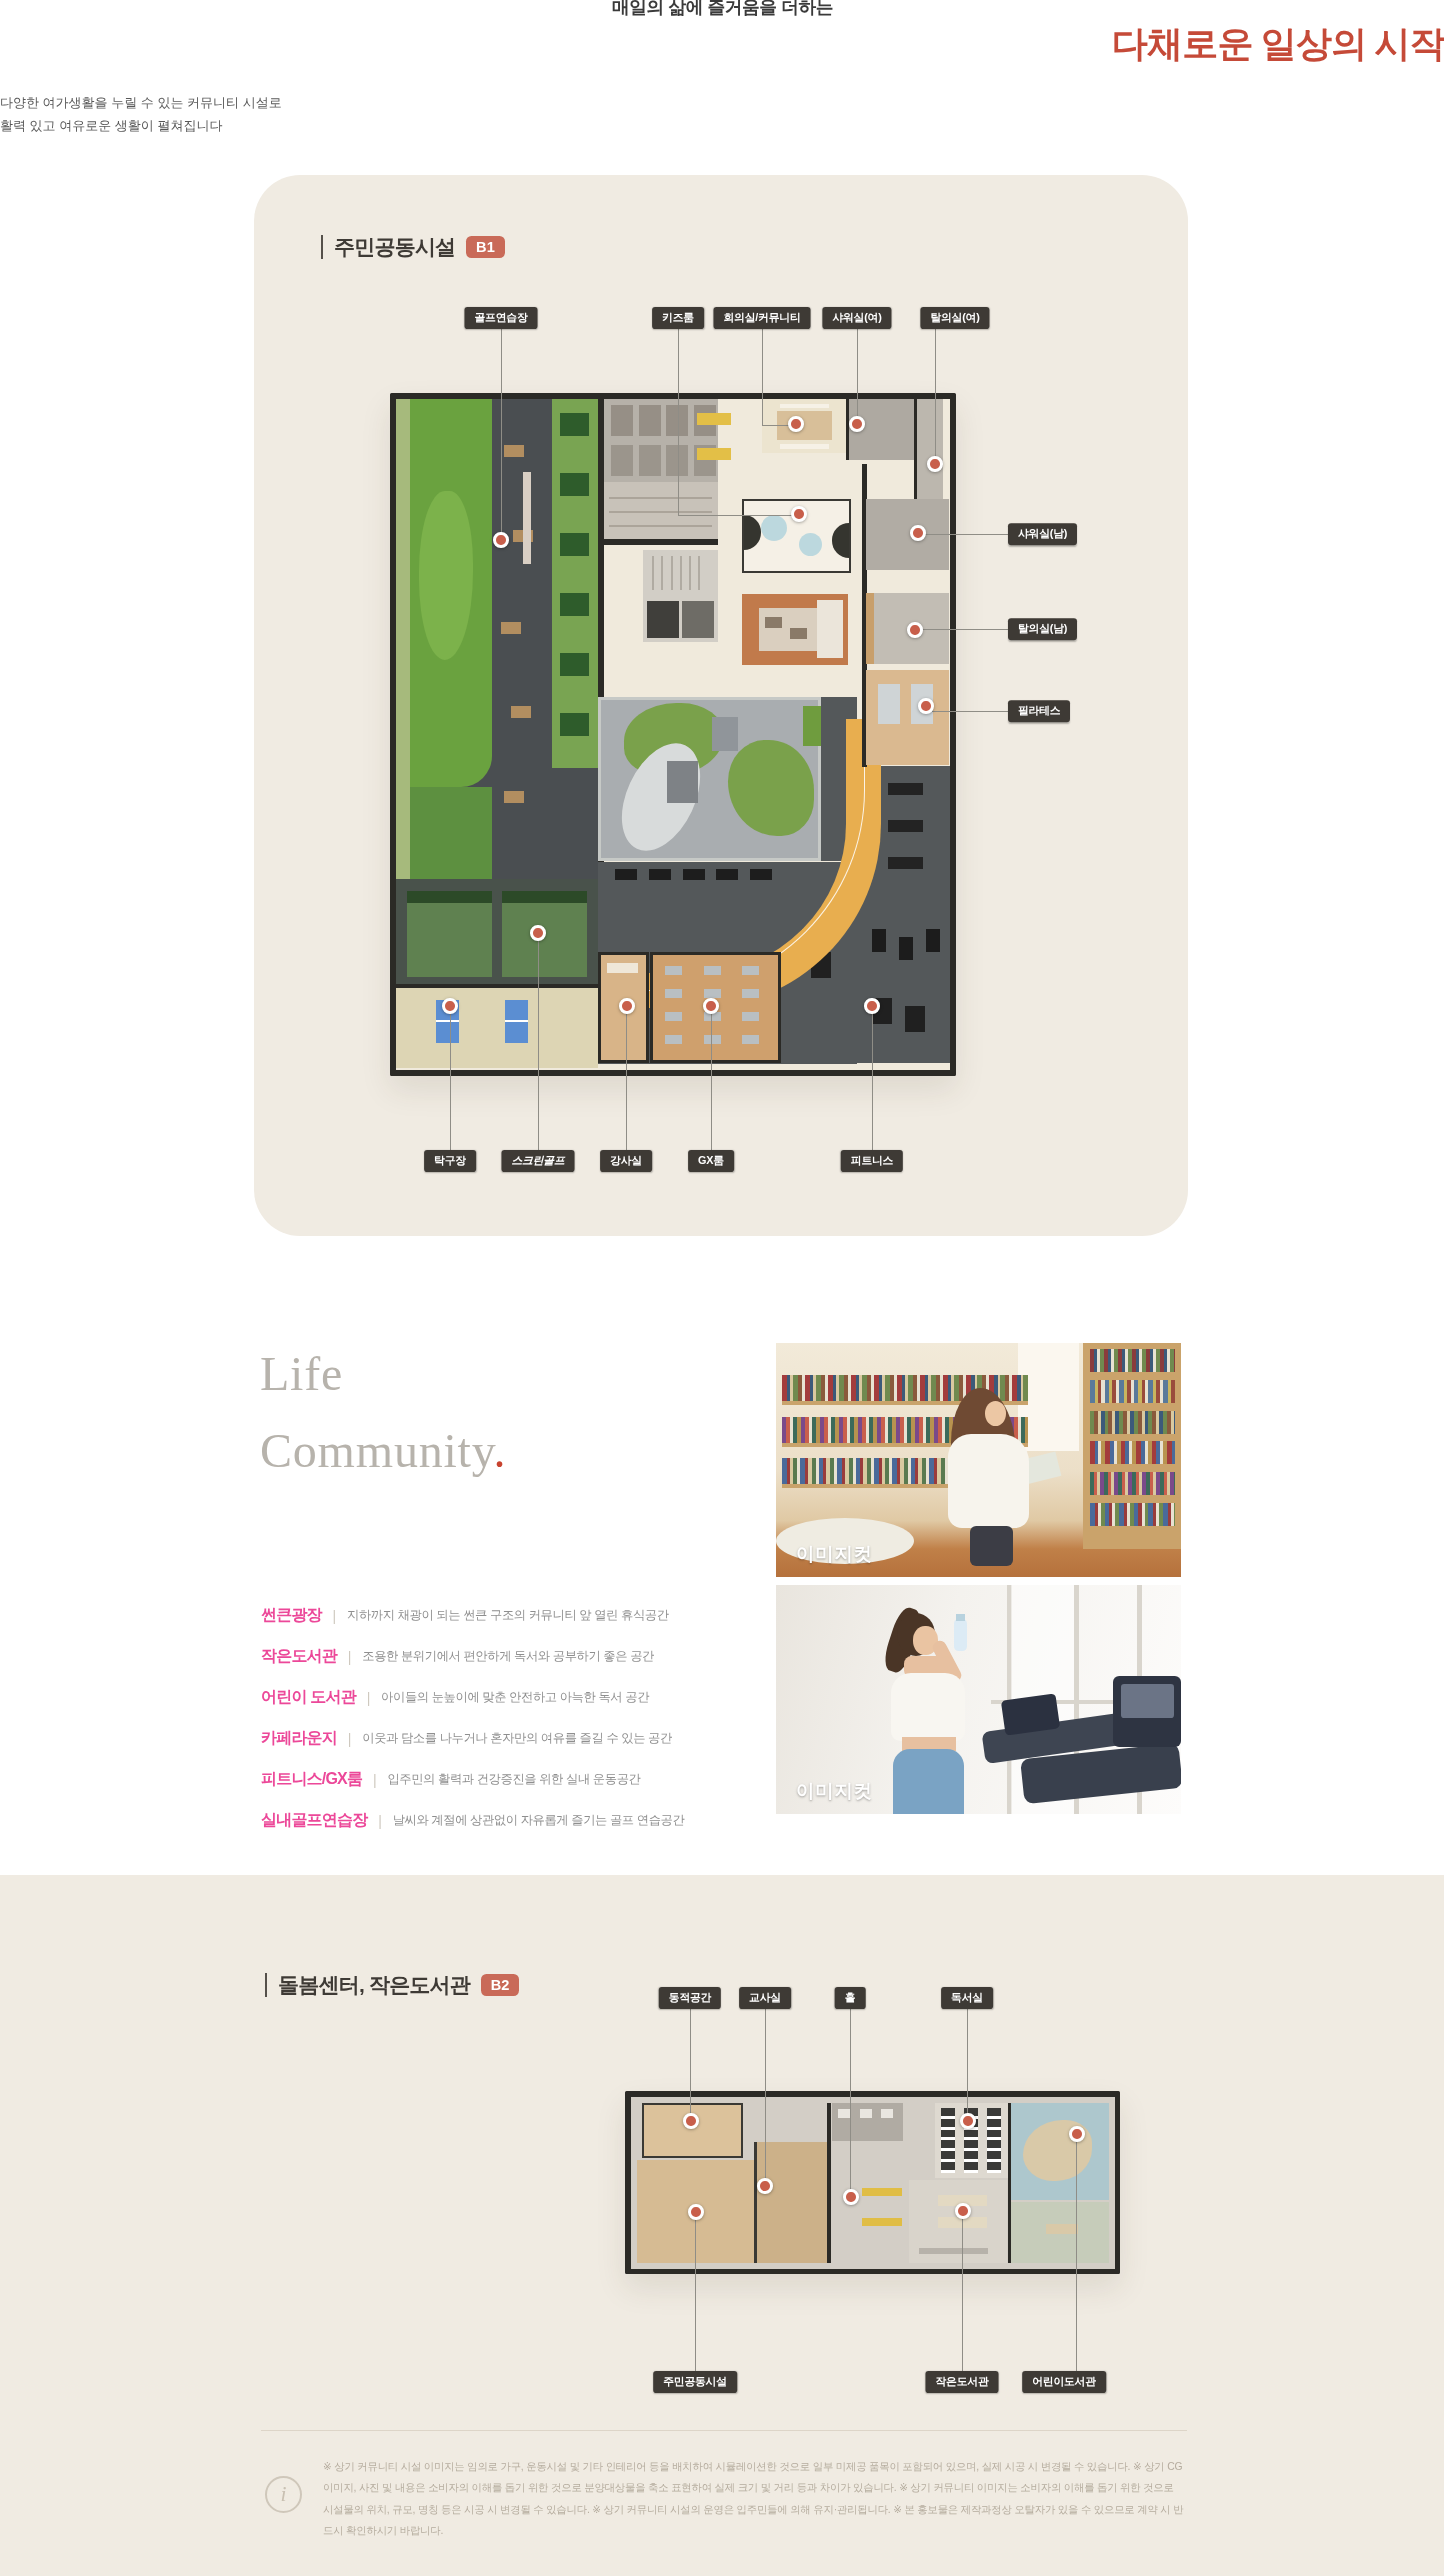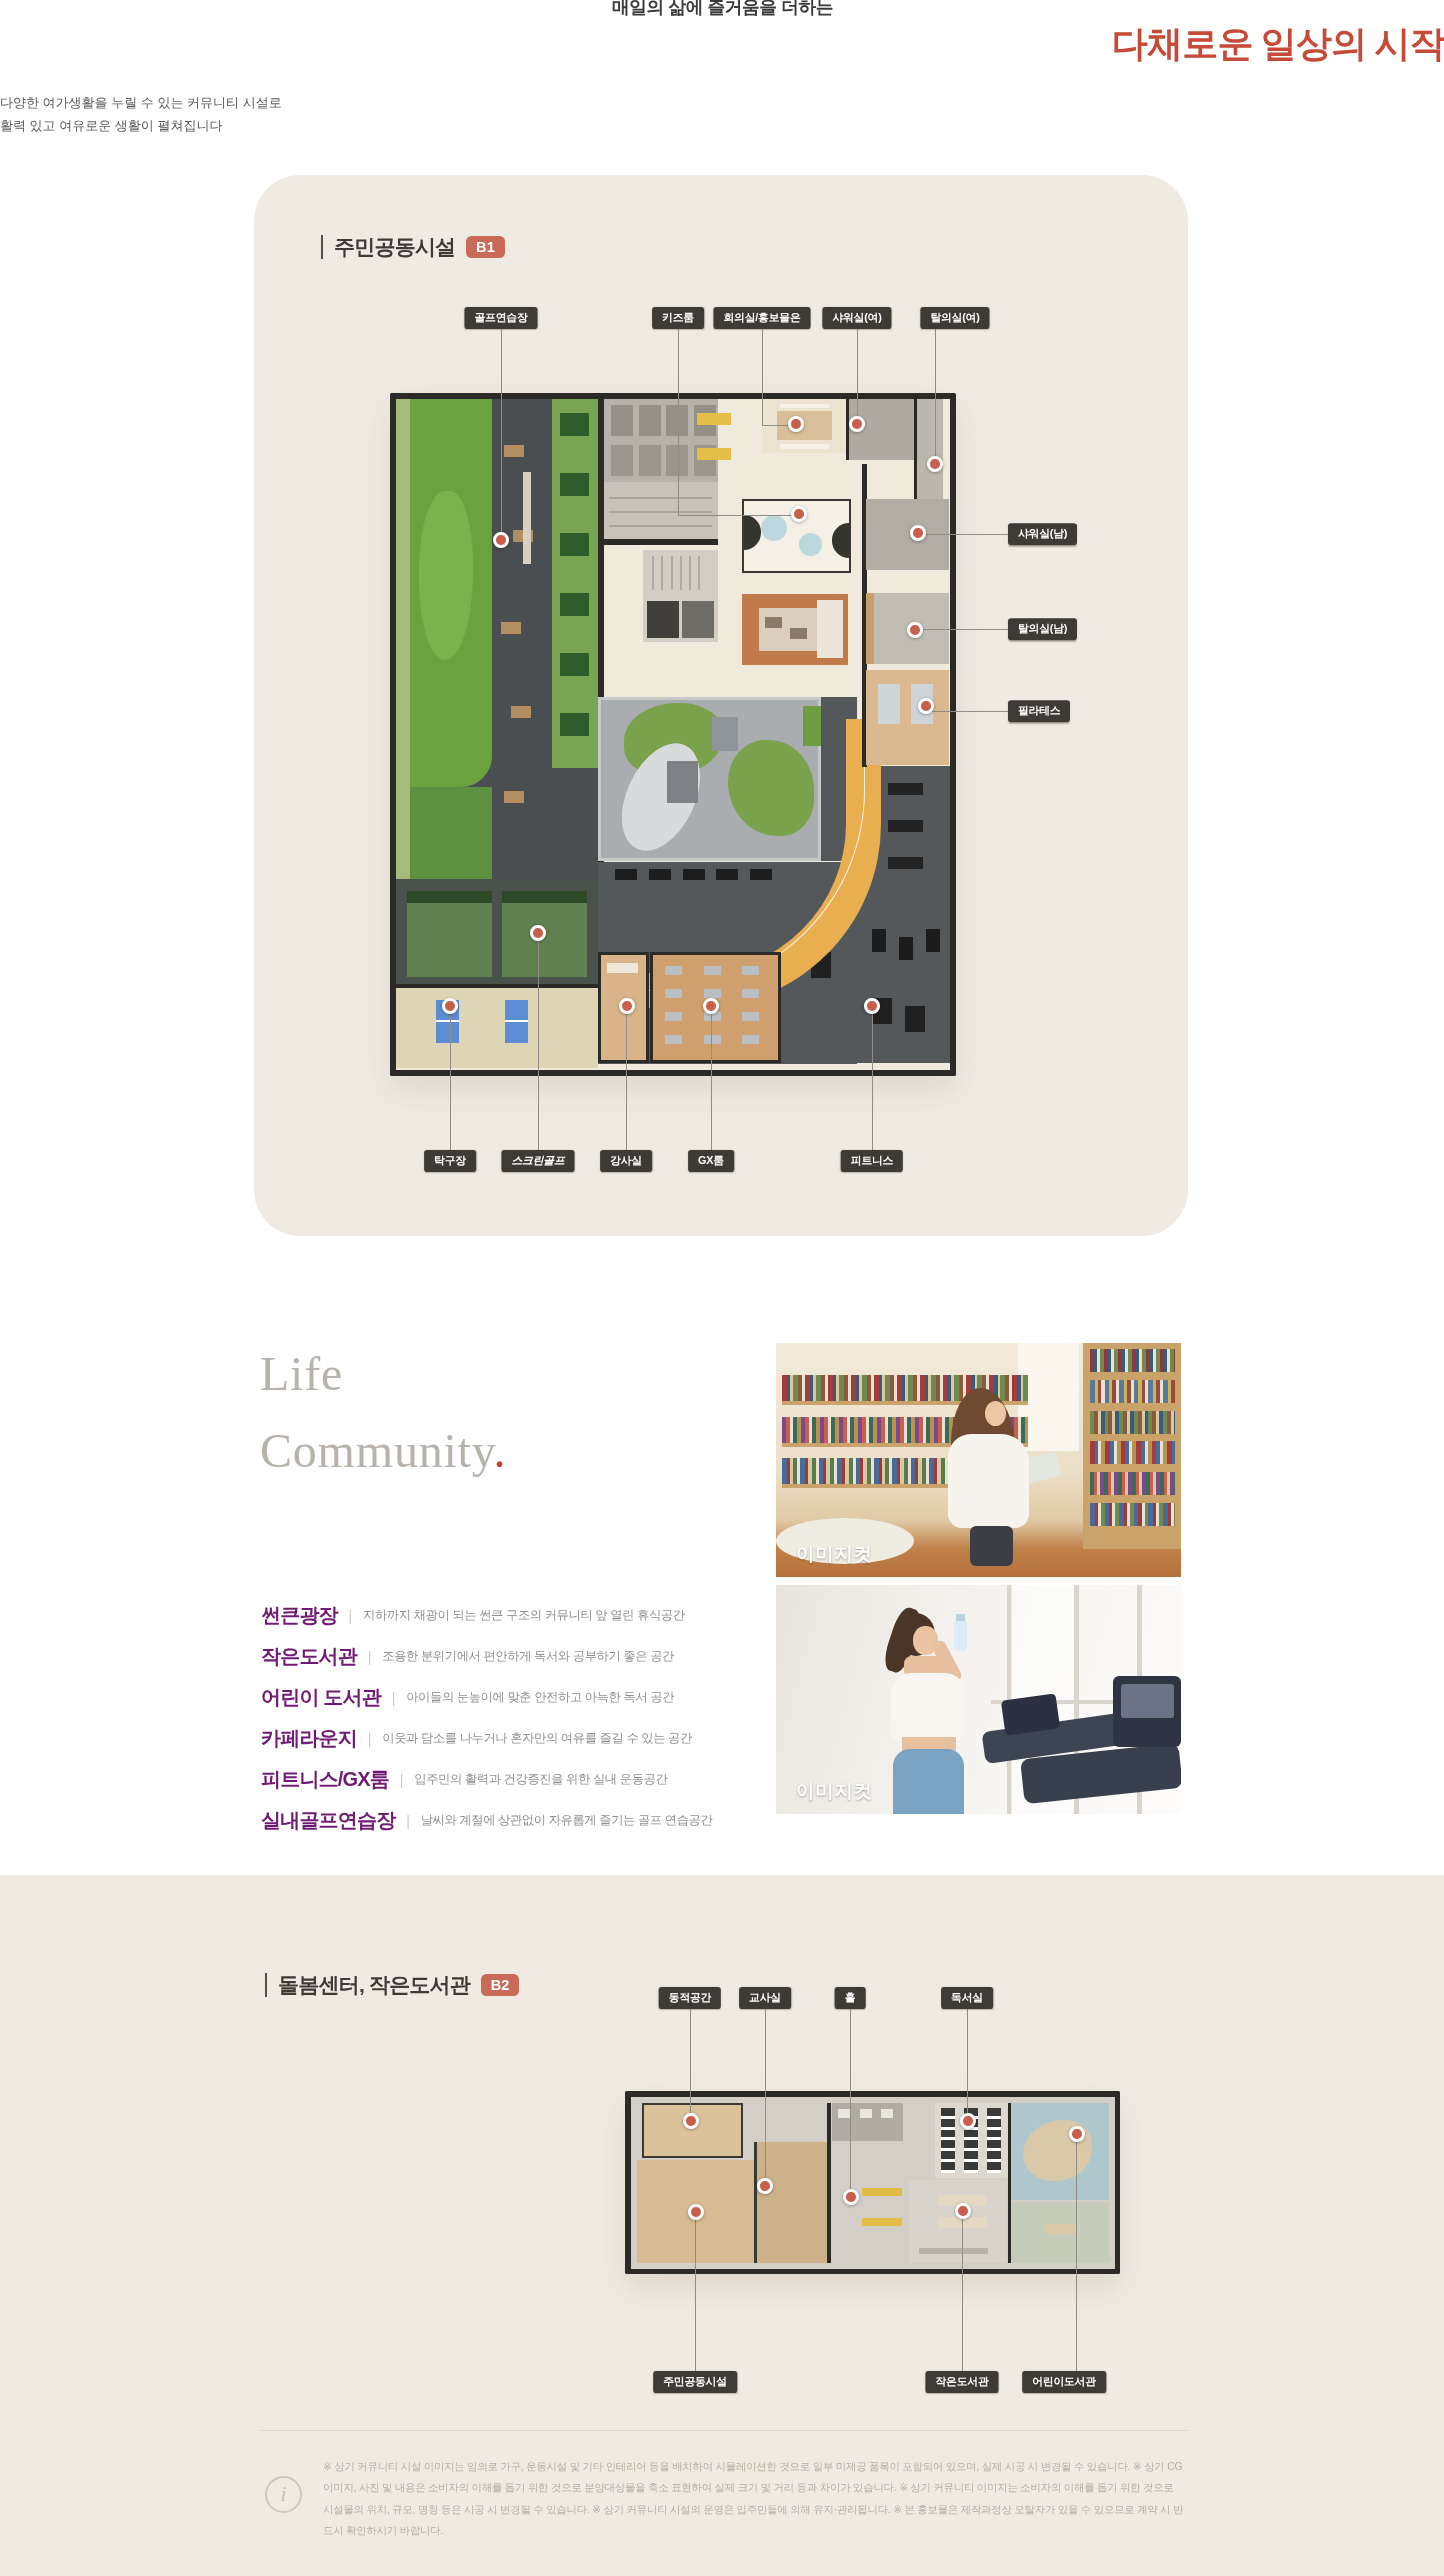--- a/index.html
+++ b/index.html
@@ -29,21 +29,21 @@
   .chip{position:absolute;background:#3e3a35;color:#fff;font-size:10.8px;font-weight:700;padding:3.8px 10px;
         border-radius:3.1px;white-space:nowrap;letter-spacing:-0.2px;z-index:6;box-shadow:0 0.8px 1.5px rgba(0,0,0,.25);}
   .chip.cx{transform:translateX(-50%);}
   .chip.cy{transform:translateY(-50%);}
   
   .life-title{left:260px;top:1336px;font-family:"Liberation Serif","DejaVu Serif",serif;font-size:48px;
               color:#b7b3ac;line-height:1.6;letter-spacing:0.8px;}
   .life-dot{color:#c8432f;}
   .life-list{left:261px;top:1595px;width:515px;}
   .life-row{display:flex;align-items:center;height:41px;}
-  .life-name{font-size:20px;font-weight:700;color:#701a75;letter-spacing:-0.8px;white-space:nowrap;}
+  .life-name{font-size:16px;font-weight:700;color:#ec4899;letter-spacing:-0.8px;white-space:nowrap;}
   .life-bar{color:#cfc9bf;font-size:14px;margin:0 10.8px;}
   .life-desc{font-size:12.3px;color:#8f8f8f;letter-spacing:-0.4px;white-space:nowrap;}
   .photo{position:absolute;overflow:hidden;}
   .photo div{position:absolute;}
   .photo-cap{left:20px;bottom:10.8px;color:#fff;font-size:18.4px;font-weight:600;letter-spacing:0.8px;
              text-shadow:0 0.8px 2.3px rgba(0,0,0,.35);z-index:5;}
   
   .f-divider{left:261px;top:2430px;width:926px;height:0.8px;background:#ddd5c8;}
   .f-icon{left:265px;top:2476px;width:37px;height:37px;border:2.3px solid #cfc7ba;border-radius:50%;
           color:#c9c0b2;font-family:"Liberation Serif",serif;font-size:21.5px;font-style:italic;
@@ -392,21 +392,21 @@
   <div class="lline" style="left:765px;top:2007px;width:0.8px;height:174px"></div>
   <div class="lline" style="left:850px;top:2007px;width:0.8px;height:184px"></div>
   <div class="lline" style="left:967px;top:2007px;width:0.8px;height:108px"></div>
   <div class="lline" style="left:695px;top:2218px;width:0.8px;height:153px"></div>
   <div class="lline" style="left:962px;top:2217px;width:0.8px;height:154px"></div>
   <div class="lline" style="left:1076px;top:2140px;width:0.8px;height:231px"></div>
 
   <div class="abs" id="chip-layer" style="left:0;top:0;width:1445px;height:2576px;pointer-events:none">
       <div class="chip cx" style="left: 501px; top: 307px;">골프연습장</div>
       <div class="chip cx" style="left: 678px; top: 307px;">키즈룸</div>
-      <div class="chip cx" style="left: 762px; top: 307px;">회의실/홍보물은</div>
+      <div class="chip cx" style="left: 762px; top: 307px;">회의실/커뮤니티</div>
       <div class="chip cx" style="left: 857px; top: 307px;">샤워실(여)</div>
       <div class="chip cx" style="left: 955px; top: 307px;">탈의실(여)</div>
       <div class="chip cx" style="left: 450px; top: 1150px;">탁구장</div>
       <div class="chip cx" style="left: 538px; top: 1150px; font-style: italic;">스크린골프</div>
       <div class="chip cx" style="left: 626px; top: 1150px;">강사실</div>
       <div class="chip cx" style="left: 711px; top: 1150px;">GX룸</div>
       <div class="chip cx" style="left: 872px; top: 1150px;">피트니스</div>
       <div class="chip cx" style="left: 690px; top: 1987px;">동적공간</div>
       <div class="chip cx" style="left: 765px; top: 1987px;">교사실</div>
       <div class="chip cx" style="left: 850px; top: 1987px;">홀</div>

